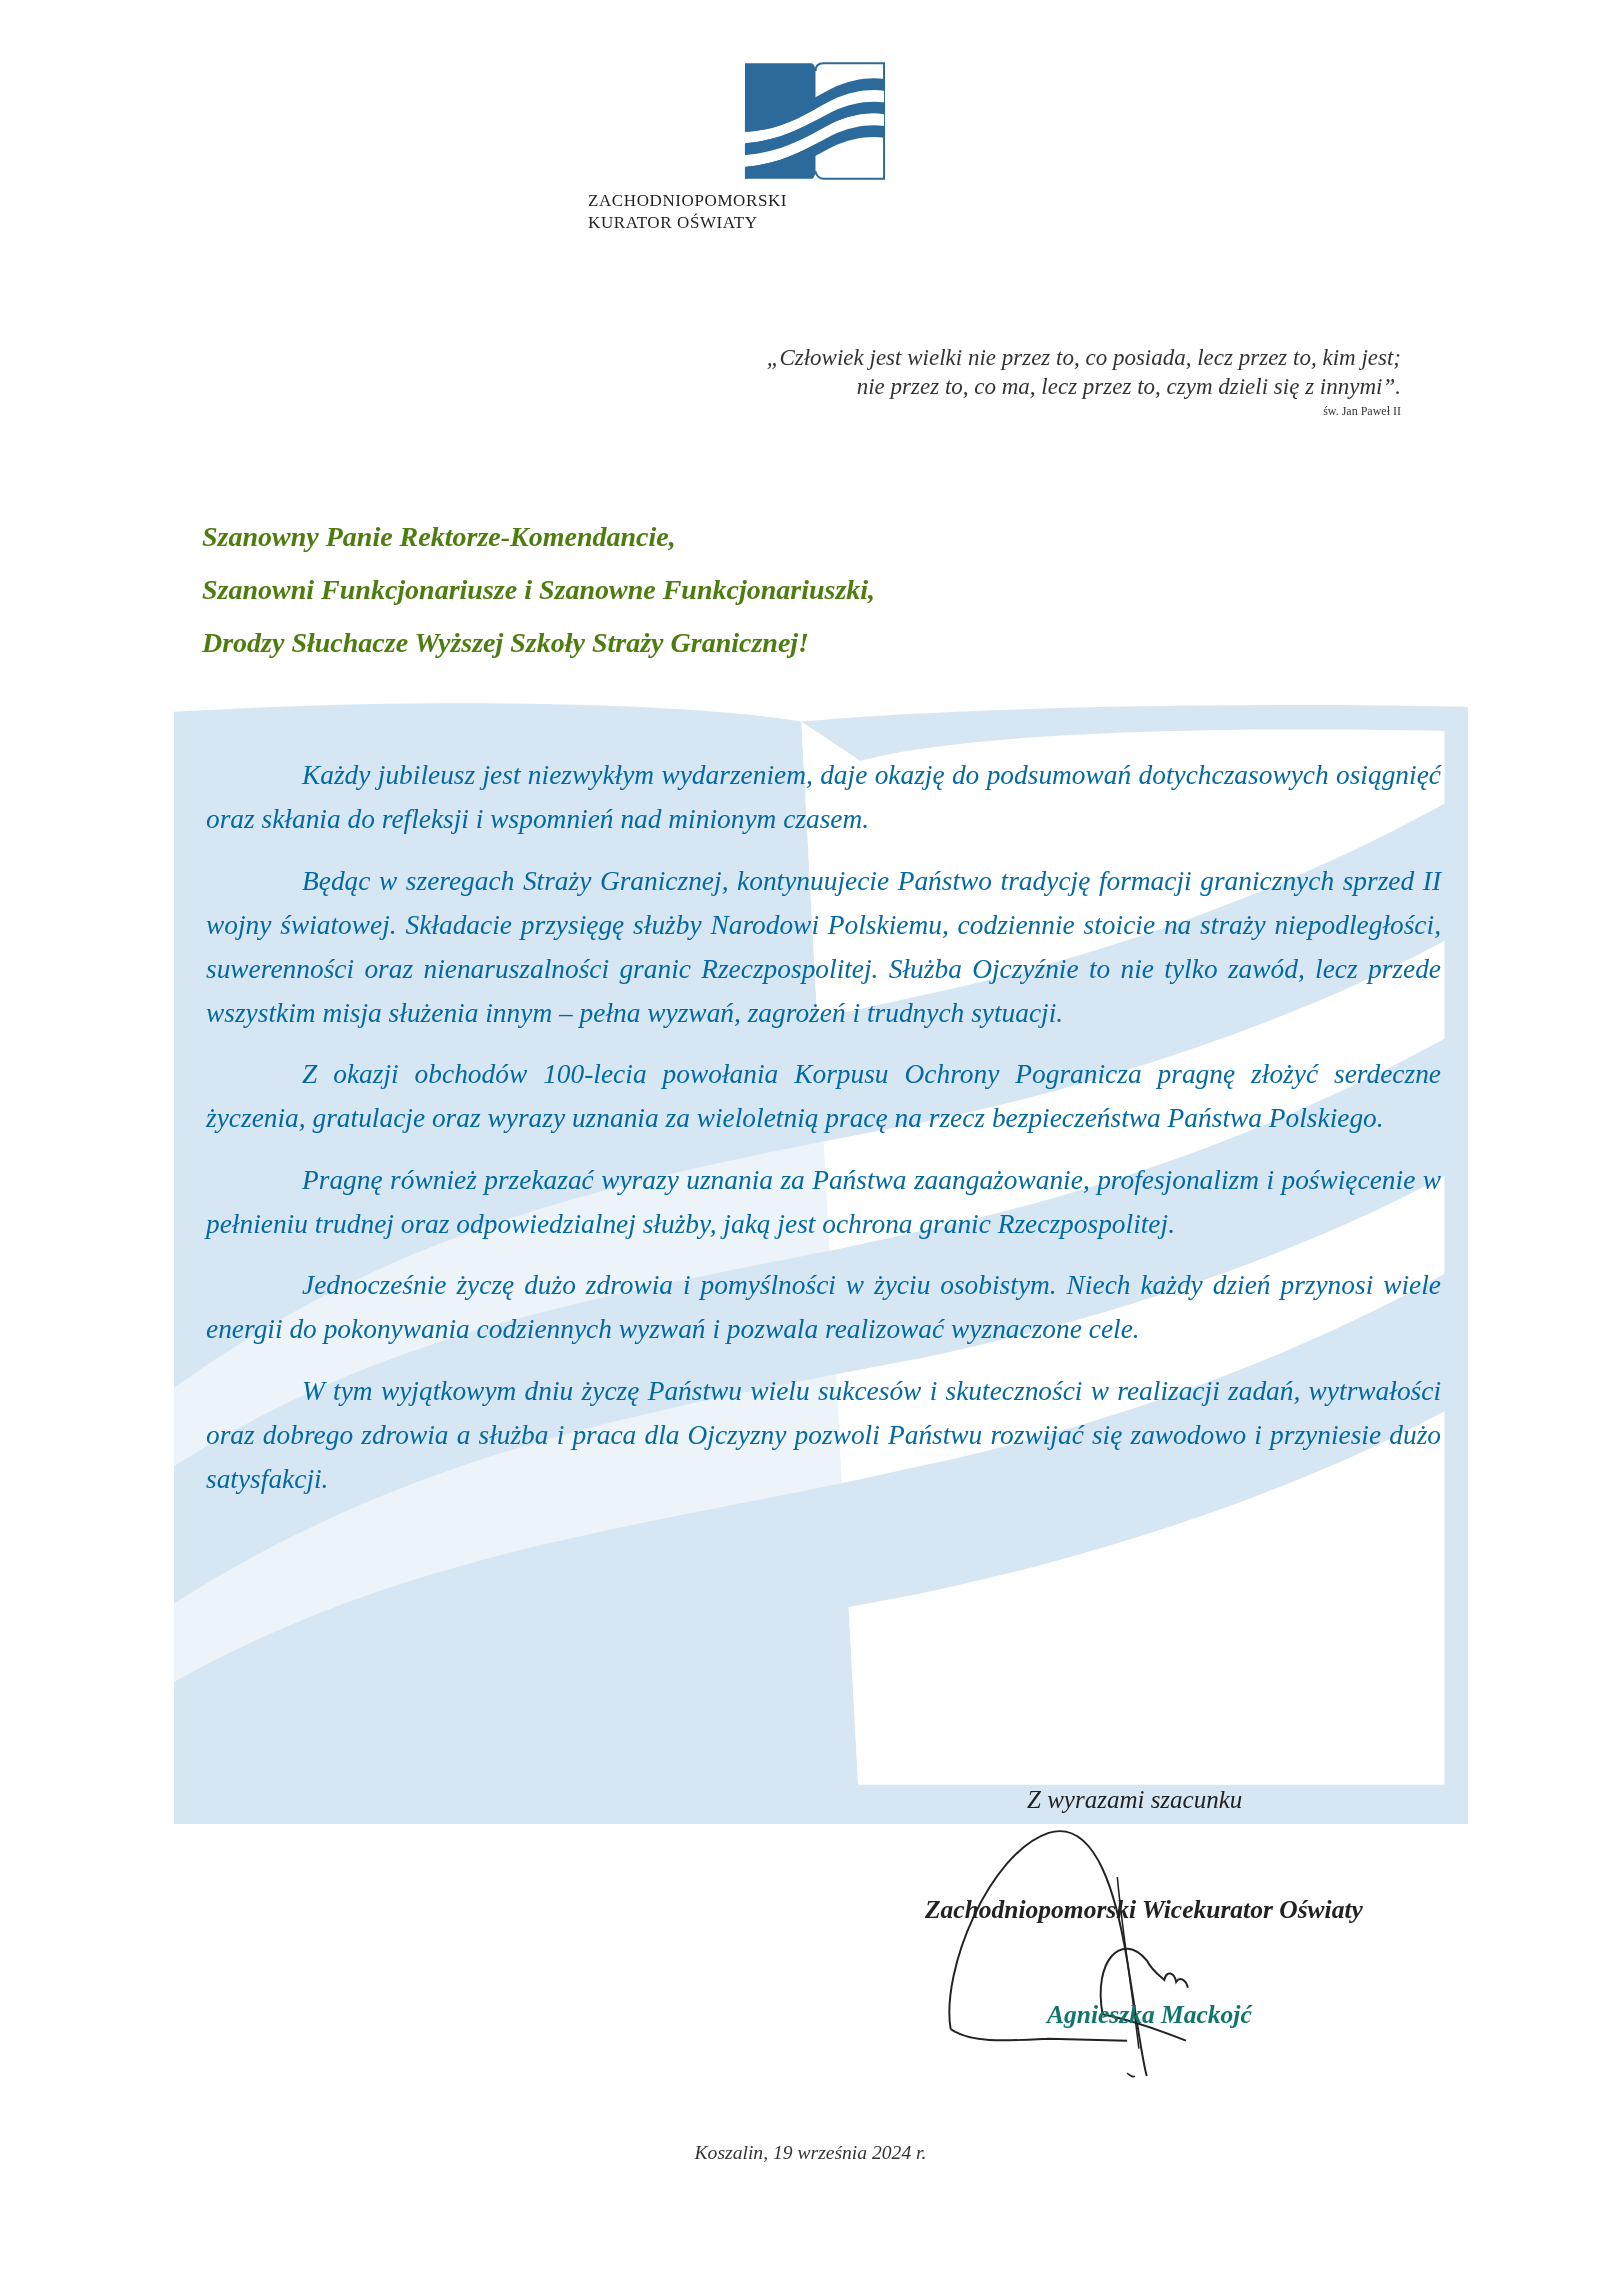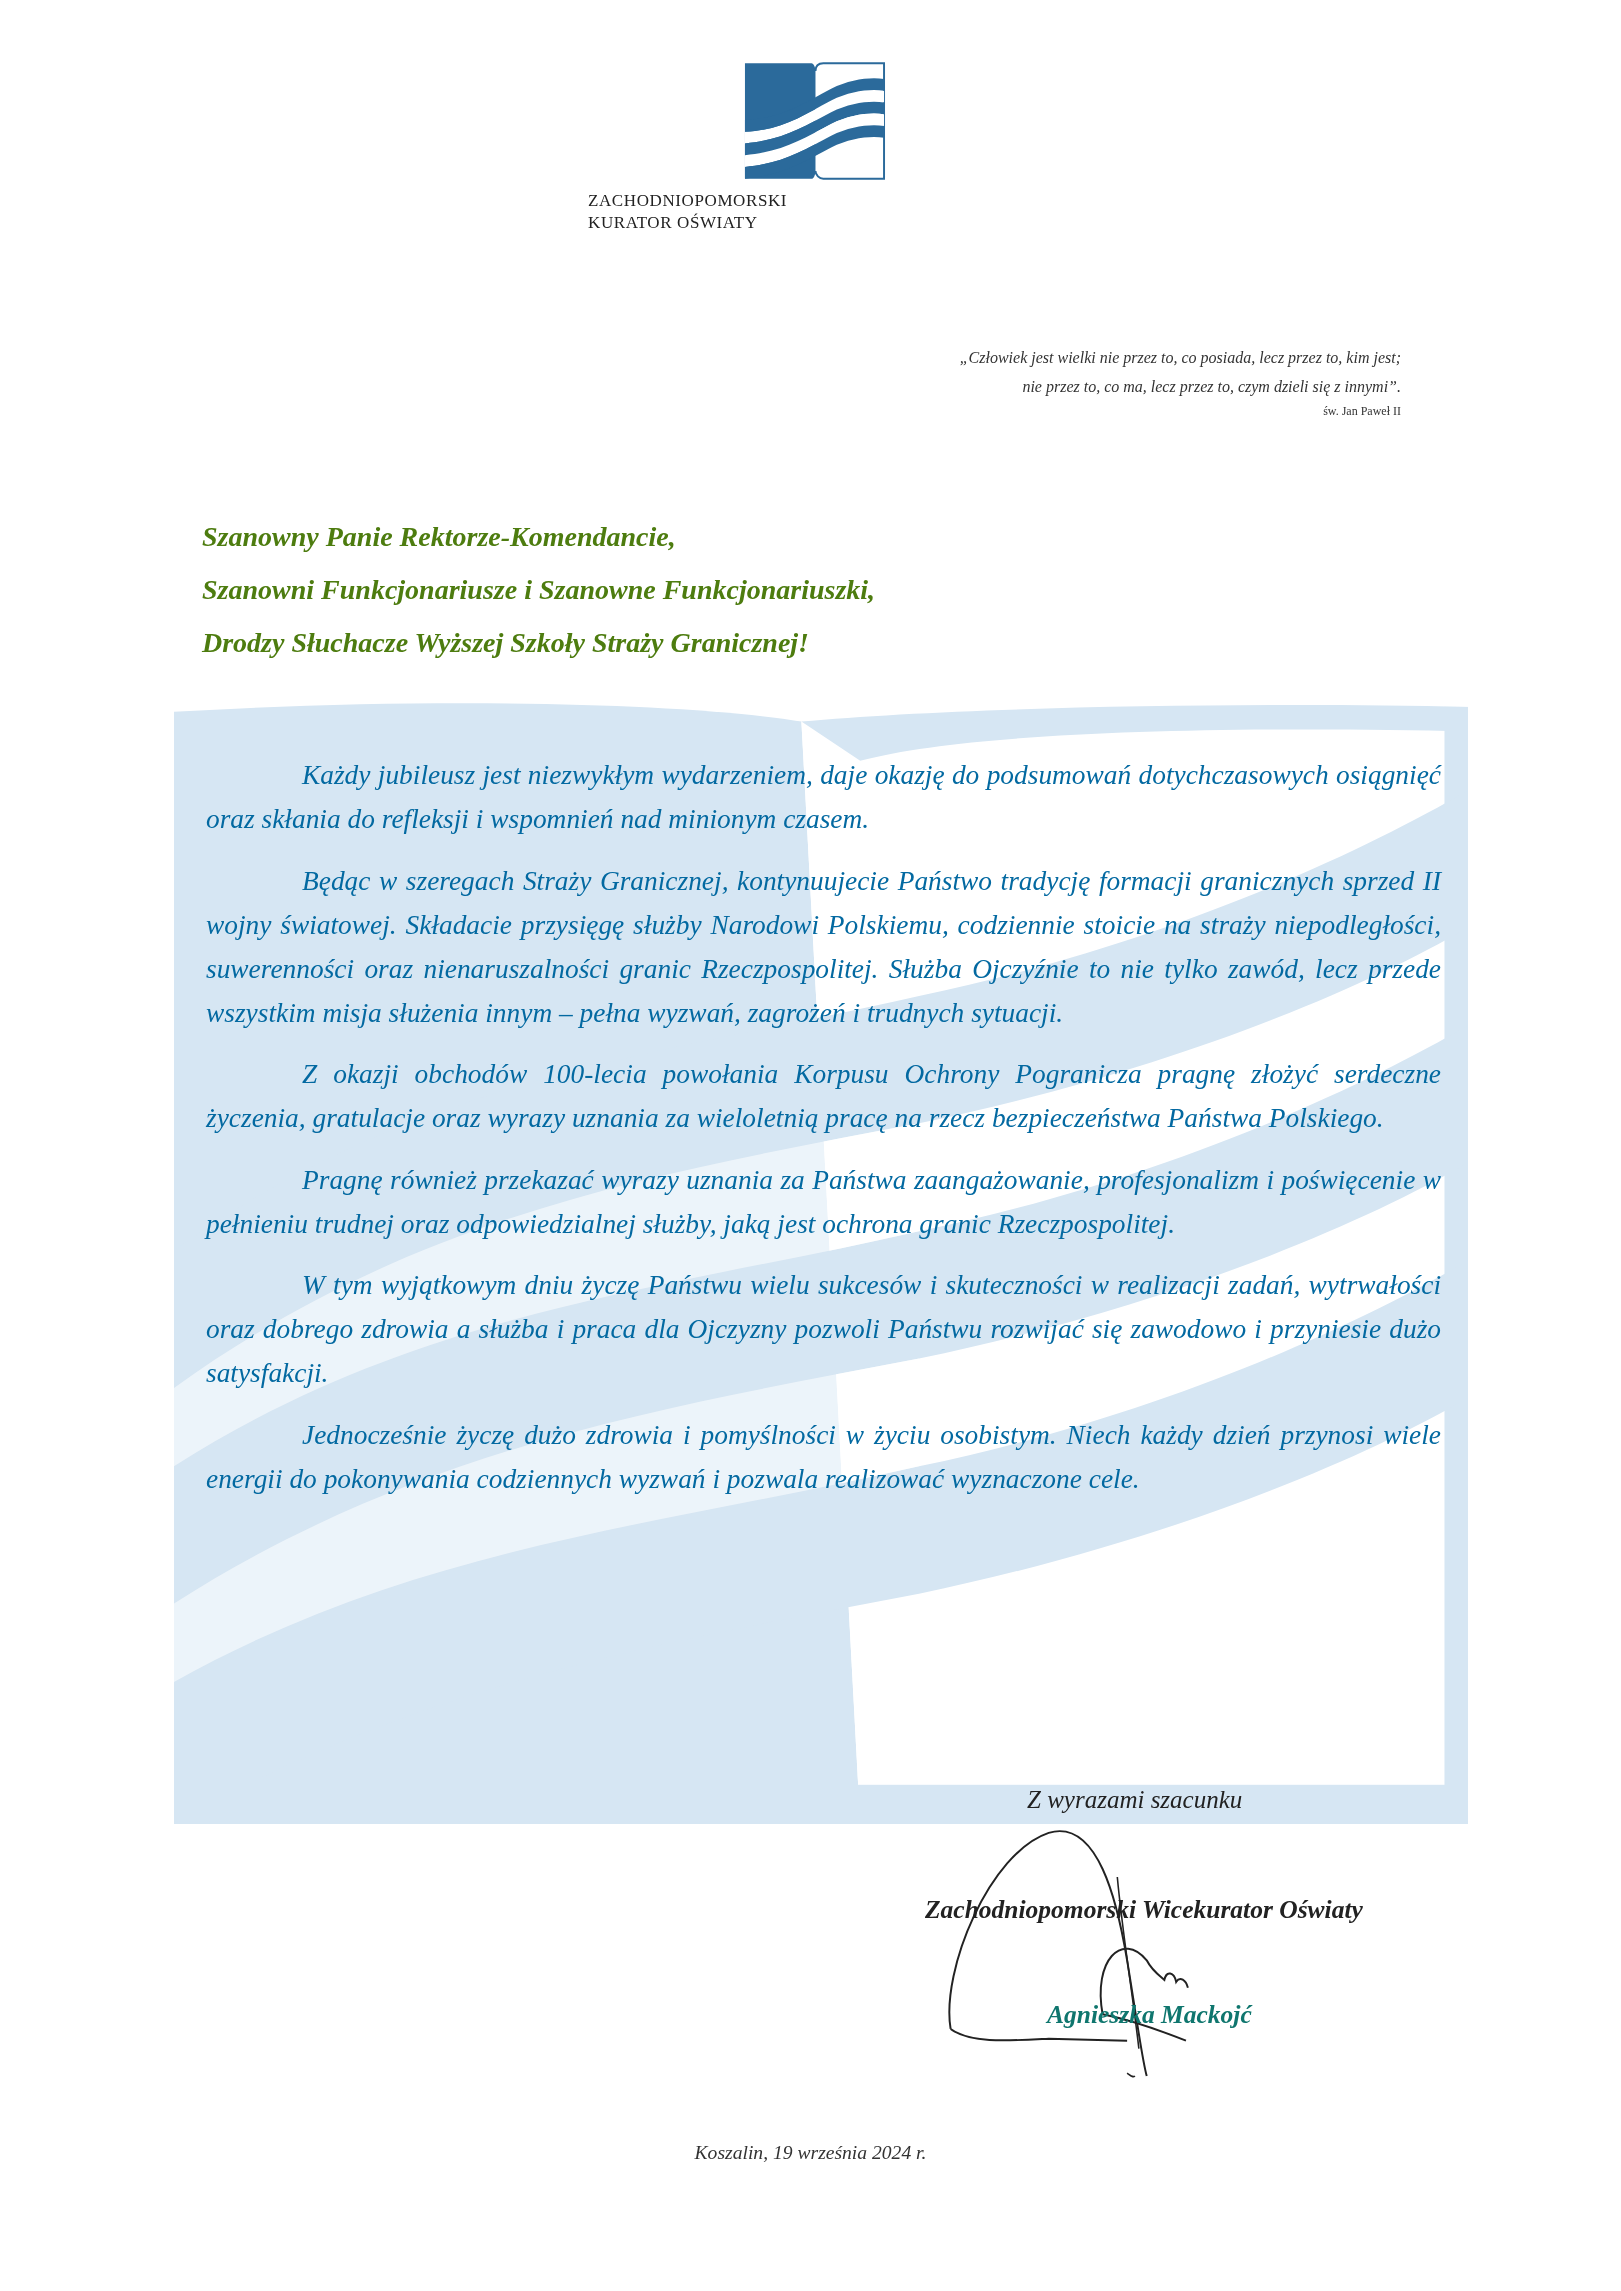--- a/index.html
+++ b/index.html
@@ -12,21 +12,21 @@
     }
     .logo {
       position: absolute; left: 743px; top: 61px; width: 143px; height: 120px;
     }
     .org {
       position: absolute; left: 588px; top: 190px; width: 445px; 
       font-size: 17px; letter-spacing: 0.6px; line-height: 21.6px; color: #222;
     }
     .quote {
       position: absolute; right: 220px; top: 343px; text-align: right;
-      font-style: italic; font-size: 16px; line-height: 29px; color: #333;
+      font-style: italic; font-size: 23px; line-height: 29px; color: #333;
       font-family: "Liberation Serif", serif;
     }
     .quote-author {
       position: absolute; right: 220px; top: 404px; font-size: 12px; color: #333;
     }
     .salutation {
       position: absolute; left: 202px; top: 510px;
       font-style: italic; font-weight: bold; font-size: 28px; line-height: 53px; color: #4d7c0f;
     }
     .body {
@@ -104,22 +104,22 @@
   <div>Szanowny Panie Rektorze-Komendancie,</div>
   <div>Szanowni Funkcjonariusze i Szanowne Funkcjonariuszki,</div>
   <div>Drodzy Słuchacze Wyższej Szkoły Straży Granicznej!</div>
 </div>
 
 <div class="body">
   <p>Każdy jubileusz jest niezwykłym wydarzeniem, daje okazję do podsumowań dotychczasowych osiągnięć oraz skłania do refleksji i wspomnień nad minionym czasem.</p>
   <p>Będąc w szeregach Straży Granicznej, kontynuujecie Państwo tradycję formacji granicznych sprzed II wojny światowej. Składacie przysięgę służby Narodowi Polskiemu, codziennie stoicie na straży niepodległości, suwerenności oraz nienaruszalności granic Rzeczpospolitej. Służba Ojczyźnie to nie tylko zawód, lecz przede wszystkim misja służenia innym – pełna wyzwań, zagrożeń i trudnych sytuacji.</p>
   <p>Z okazji obchodów 100-lecia powołania Korpusu Ochrony Pogranicza pragnę złożyć serdeczne życzenia, gratulacje oraz wyrazy uznania za wieloletnią pracę na rzecz bezpieczeństwa Państwa Polskiego.</p>
   <p>Pragnę również przekazać wyrazy uznania za Państwa zaangażowanie, profesjonalizm i poświęcenie w pełnieniu trudnej oraz odpowiedzialnej służby, jaką jest ochrona granic Rzeczpospolitej.</p>
+  <p>Jednocześnie życzę dużo zdrowia i pomyślności w życiu osobistym. Niech każdy dzień przynosi wiele energii do pokonywania codziennych wyzwań i pozwala realizować wyznaczone cele.</p>
   <p>W tym wyjątkowym dniu życzę Państwu wielu sukcesów i skuteczności w realizacji zadań, wytrwałości oraz dobrego zdrowia a służba i praca dla Ojczyzny pozwoli Państwu rozwijać się zawodowo i przyniesie dużo satysfakcji.</p>
-  <p>Jednocześnie życzę dużo zdrowia i pomyślności w życiu osobistym. Niech każdy dzień przynosi wiele energii do pokonywania codziennych wyzwań i pozwala realizować wyznaczone cele.</p>
 </div>
 
 <div class="closing">Z wyrazami szacunku</div>
 
 <svg class="signature" viewBox="0 0 360 260">
   <path d="M20,210 C10,150 60,30 120,10 C170,-5 190,80 200,140 C210,200 215,240 220,258" fill="none" stroke="#222" stroke-width="2"></path>
   <path d="M20,210 C40,225 80,222 120,220 L200,222" fill="none" stroke="#222" stroke-width="2"></path>
   <path d="M190,55 C195,110 205,170 212,230" fill="none" stroke="#222" stroke-width="1.6"></path>
   <path d="M175,195 C165,140 195,110 220,140 C225,150 232,155 238,160 C240,150 248,152 250,162 C254,156 260,160 262,168" fill="none" stroke="#222" stroke-width="2"></path>
   <path d="M175,195 C200,200 230,210 260,222" fill="none" stroke="#222" stroke-width="2"></path>

